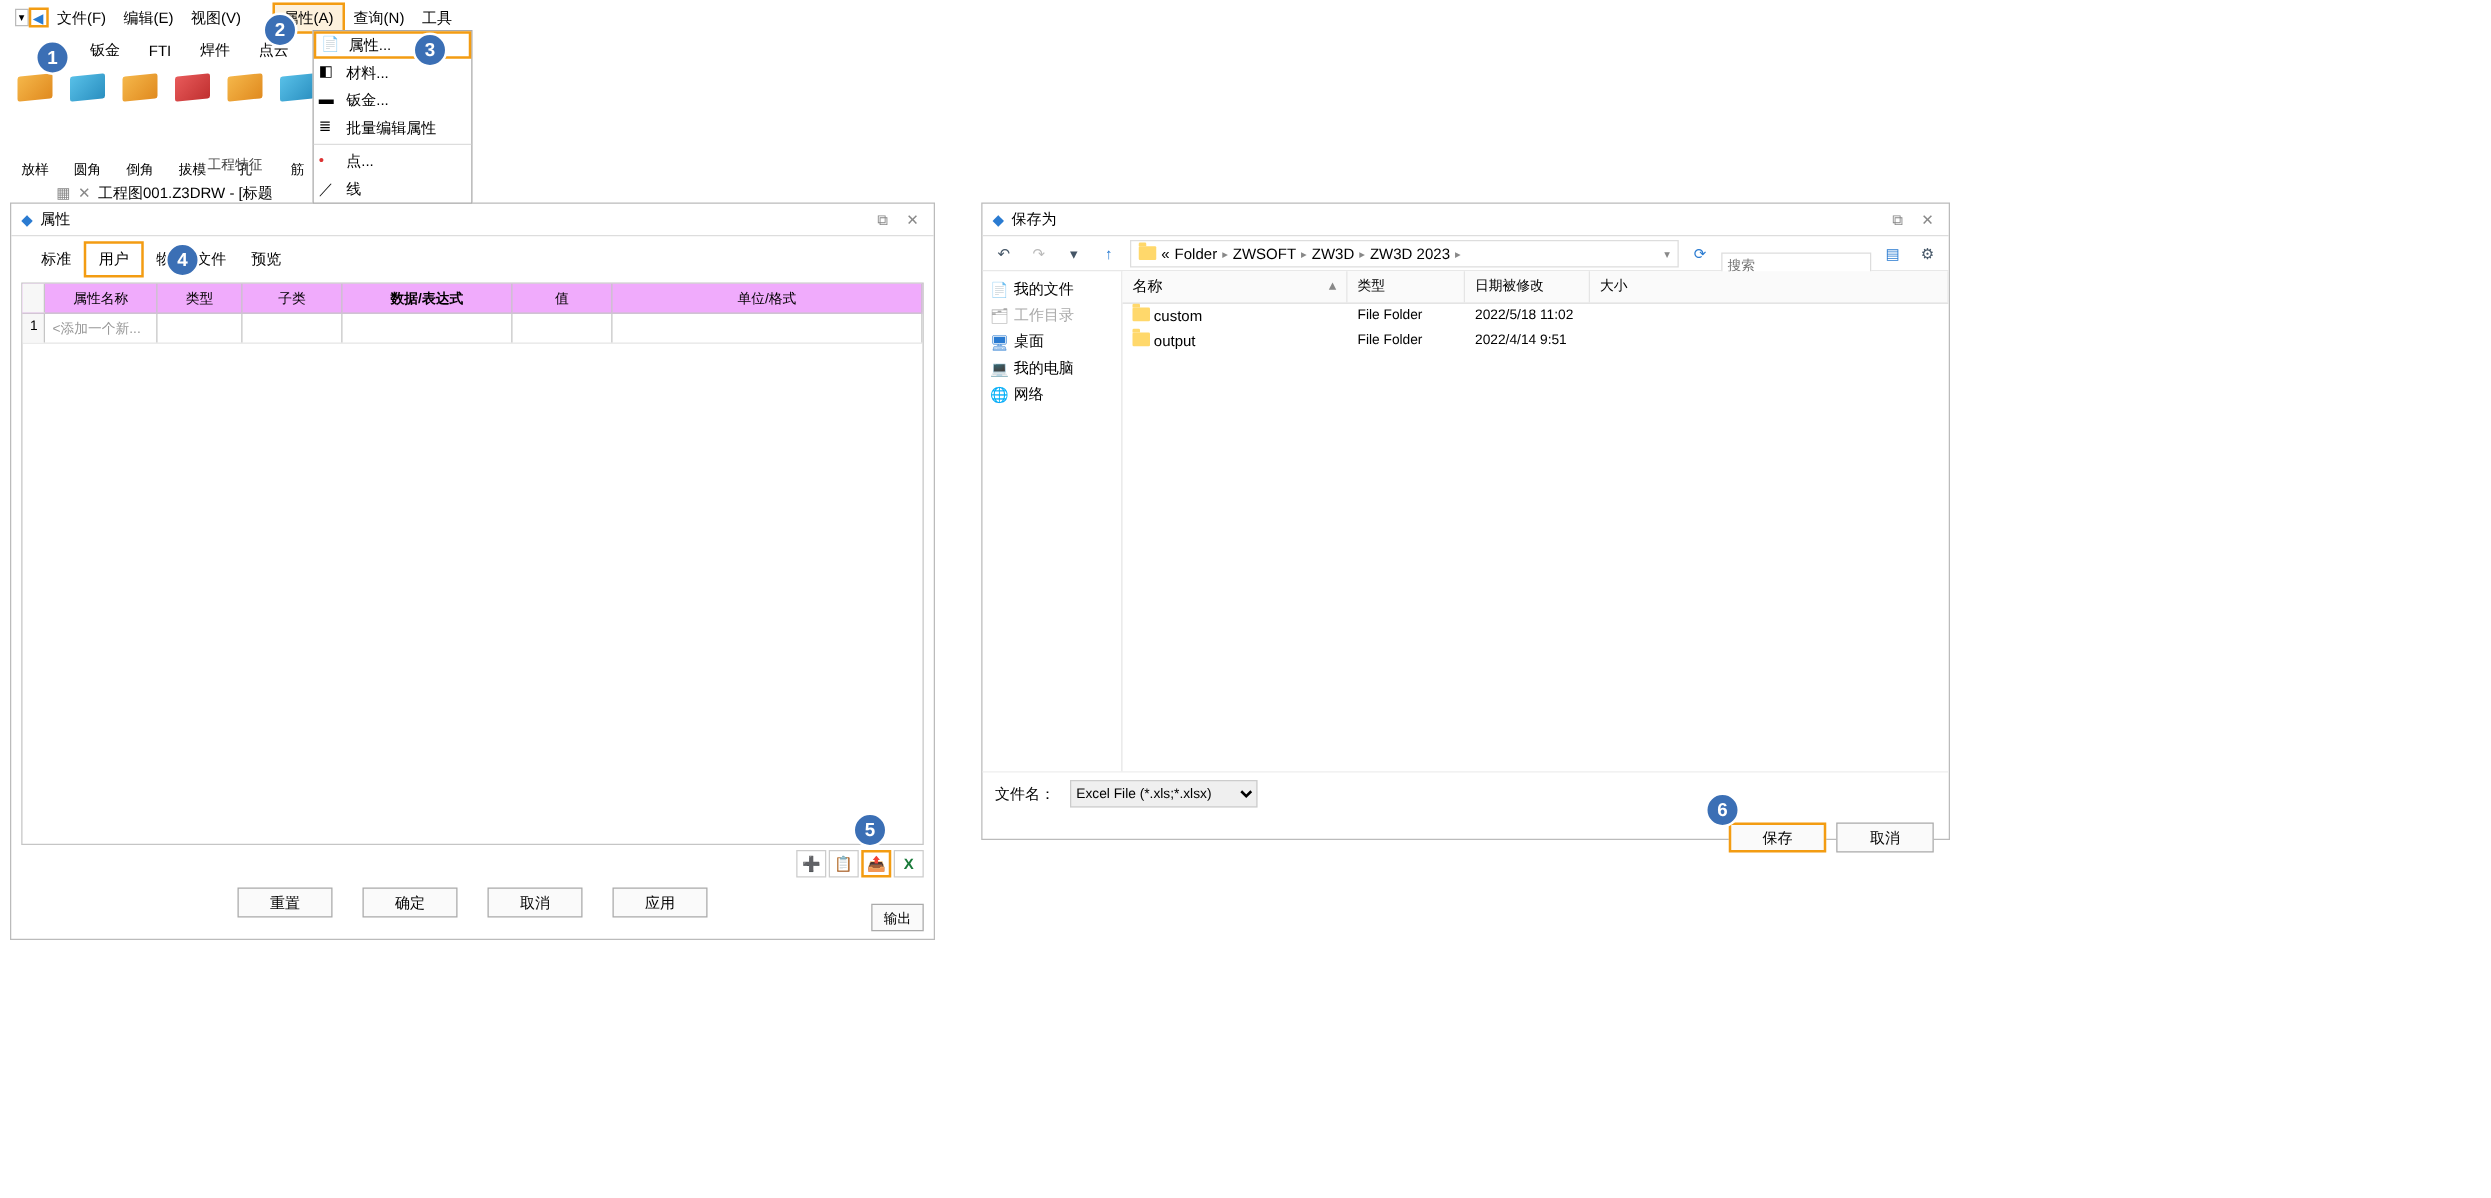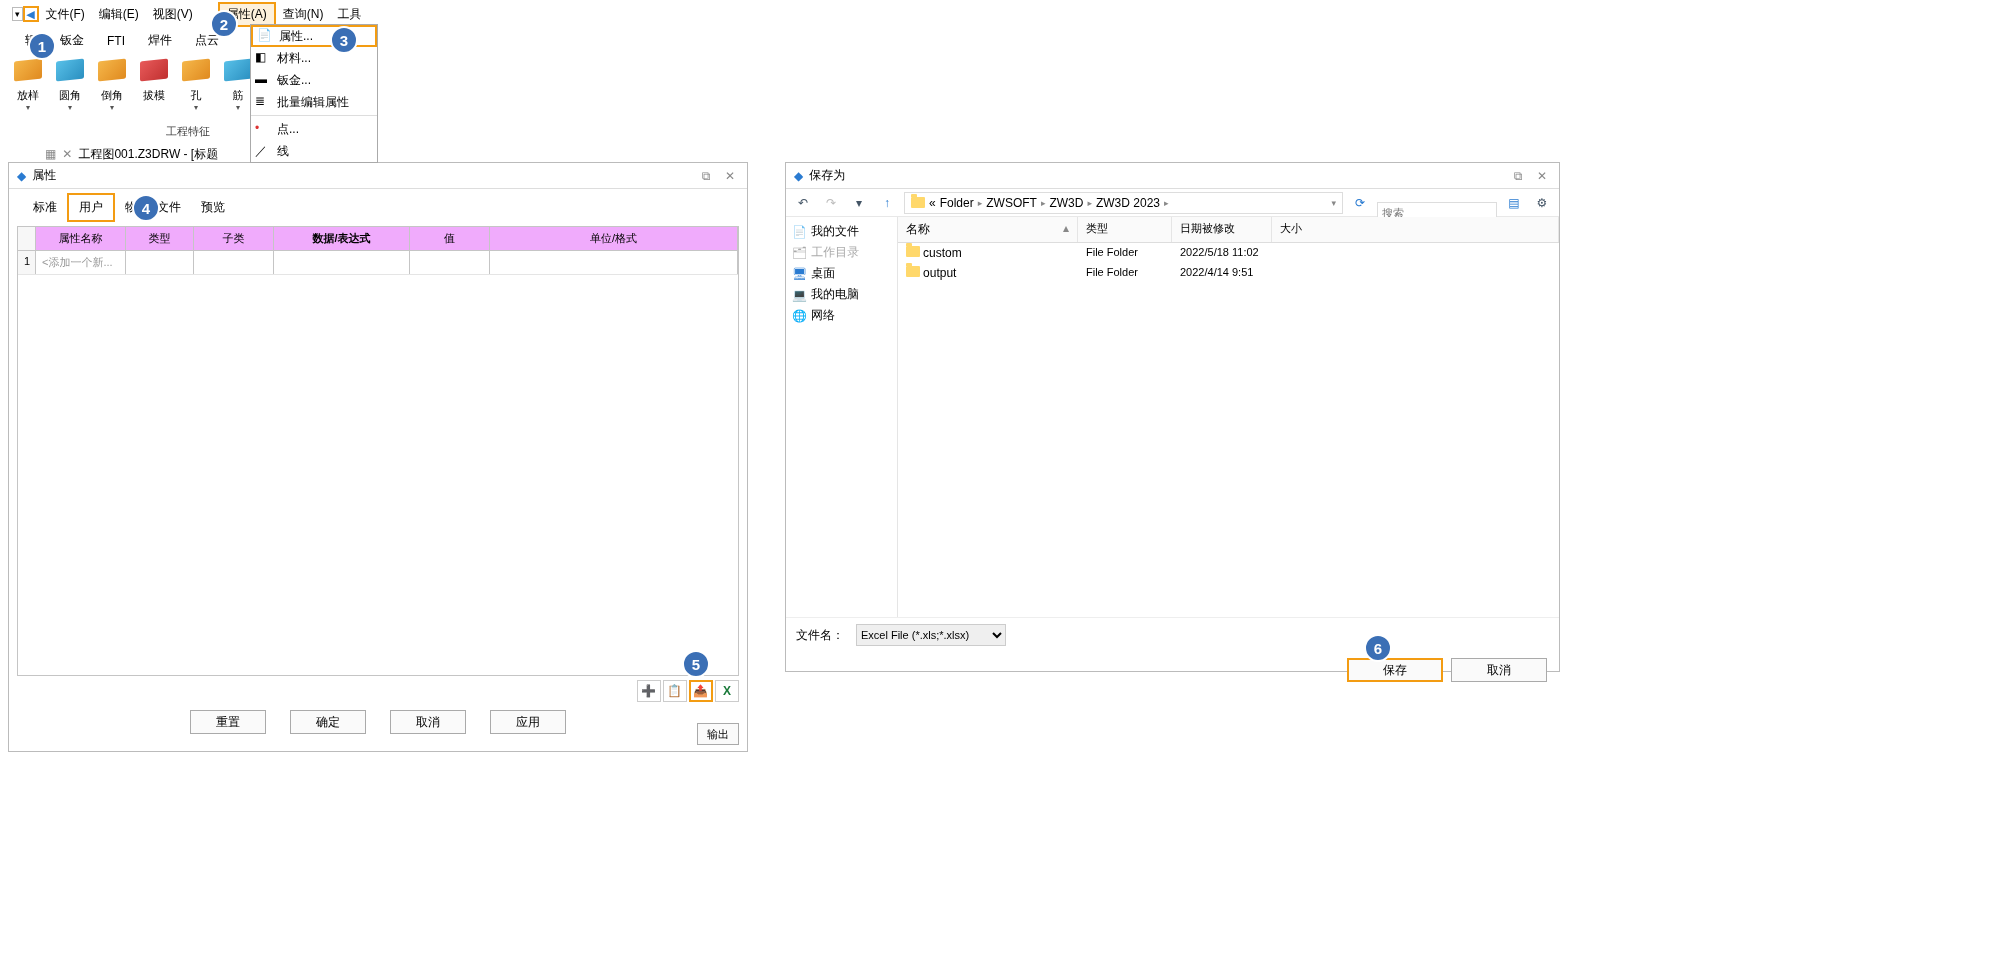--- a/index.html
+++ b/index.html
@@ -8,32 +8,32 @@
 
 .badge { position: absolute; width: 28px; height: 28px; border-radius: 50%; background: #3b6fb5; color: #fff; display: flex; align-items: center; justify-content: center; font-size: 15px; font-weight: bold; z-index: 100; border: 2px solid #fff; }
 
 
 .menubar { position: absolute; left: 10px; top: 3px; display: flex; align-items: center; gap: 0; height: 22px; }
 .menubar .menuitem { padding: 2px 7px; cursor: pointer; }
 .menubar .highlight { border: 2px solid #f39c12; background: #fdf1dc; }
 .menubar .drop { font-size: 9px; margin-left: 2px; }
 
 
-.ribtabs { position: absolute; left: 15px; top: 28px; display: flex; align-items: center; gap: 3px; }
+.ribtabs { position: absolute; left: 27px; top: 28px; display: flex; align-items: center; gap: 3px; }
 .ribtabs .tab { padding: 4px 10px; cursor: pointer; }
 
 
 .dropdown { position: absolute; left: 250px; top: 24px; width: 128px; background: #fff; border: 1px solid #aaa; z-index: 50; }
 .dropdown .menuline { display: flex; align-items: center; height: 22px; padding: 0 4px; cursor: pointer; gap: 6px; }
 .dropdown .menuline.highlight { border: 2px solid #f39c12; height: 22px; }
 .dropdown .menuline .mico { width: 16px; height: 16px; display: inline-block; }
 
 
 .ribbon { position: absolute; left: 8px; top: 54px; display: flex; gap: 2px; }
-.bigbtn { display: flex; flex-direction: column; align-items: center; width: 40px; cursor: pointer; }
+.bigbtn { display: flex; flex-direction: column; align-items: center; width: 40px; cursor: pointer; gap: 40px; }
 .bigbtn .bicon { width: 32px; height: 32px; display: flex; align-items: center; justify-content: center; }
 .bigbtn .blabel { font-size: 11px; margin-top: 2px; }
 .bigbtn .darr { font-size: 8px; color: #555; }
 .ribgroup-label { position: absolute; left: 166px; top: 124px; font-size: 11px; color: #444; }
 
 
 .doctab { position: absolute; left: 45px; top: 144px; height: 20px; display: flex; align-items: center; gap: 6px; }
 
 
 .dlg { position: absolute; background: #f3f3f3; border: 1px solid #999; }
@@ -79,21 +79,21 @@
 .flhead .fh { padding: 4px 8px; border-right: 1px solid #e5e5e5; font-size: 11px; }
 .fh-name { width: 180px; } .fh-type { width: 94px; } .fh-date { width: 100px; } .fh-size { flex: 1; }
 .flrow { display: flex; padding: 2px 0; cursor: pointer; justify-content: flex-end; }
 .flrow .fc { padding: 1px 8px; font-size: 11px; }
 
 .saverow { display: flex; align-items: center; padding: 6px 10px; gap: 8px; border-top: 1px solid #eee; }
 .saverow .label { width: 52px; font-size: 12px; }
 .saverow input { flex: 1; height: 22px; border: 1px solid #ccc; padding: 0 6px; font-size: 12px; }
 .saverow select { width: 150px; height: 22px; border: 1px solid #ccc; font-size: 11px; }
 .saveactions { display: flex; justify-content: flex-end; gap: 8px; padding: 6px 12px 10px; }
-.saveactions .btn { width: 96px; height: 24px; border: 1px solid #aaa; background: #fafafa; cursor: pointer; }
+.saveactions .btn { width: 78px; height: 24px; border: 1px solid #aaa; background: #fafafa; cursor: pointer; }
 .saveactions .btn.highlight { border: 2px solid #f39c12; }
 
 
 .folder-ico { width: 14px; height: 11px; background: #ffd86b; border-radius: 1px; display: inline-block; position: relative; }
 .folder-ico::before { content:""; position:absolute; top:-3px; left:0; width:6px; height:3px; background:#ffd86b; border-radius:1px 1px 0 0; }
 .cube-ico { width: 28px; height: 20px; background: linear-gradient(135deg,#f5b74a,#e08a1f); transform: skewY(-6deg); border-radius: 2px; display:inline-block; }
 </style>
 </head>
 <body>
 

